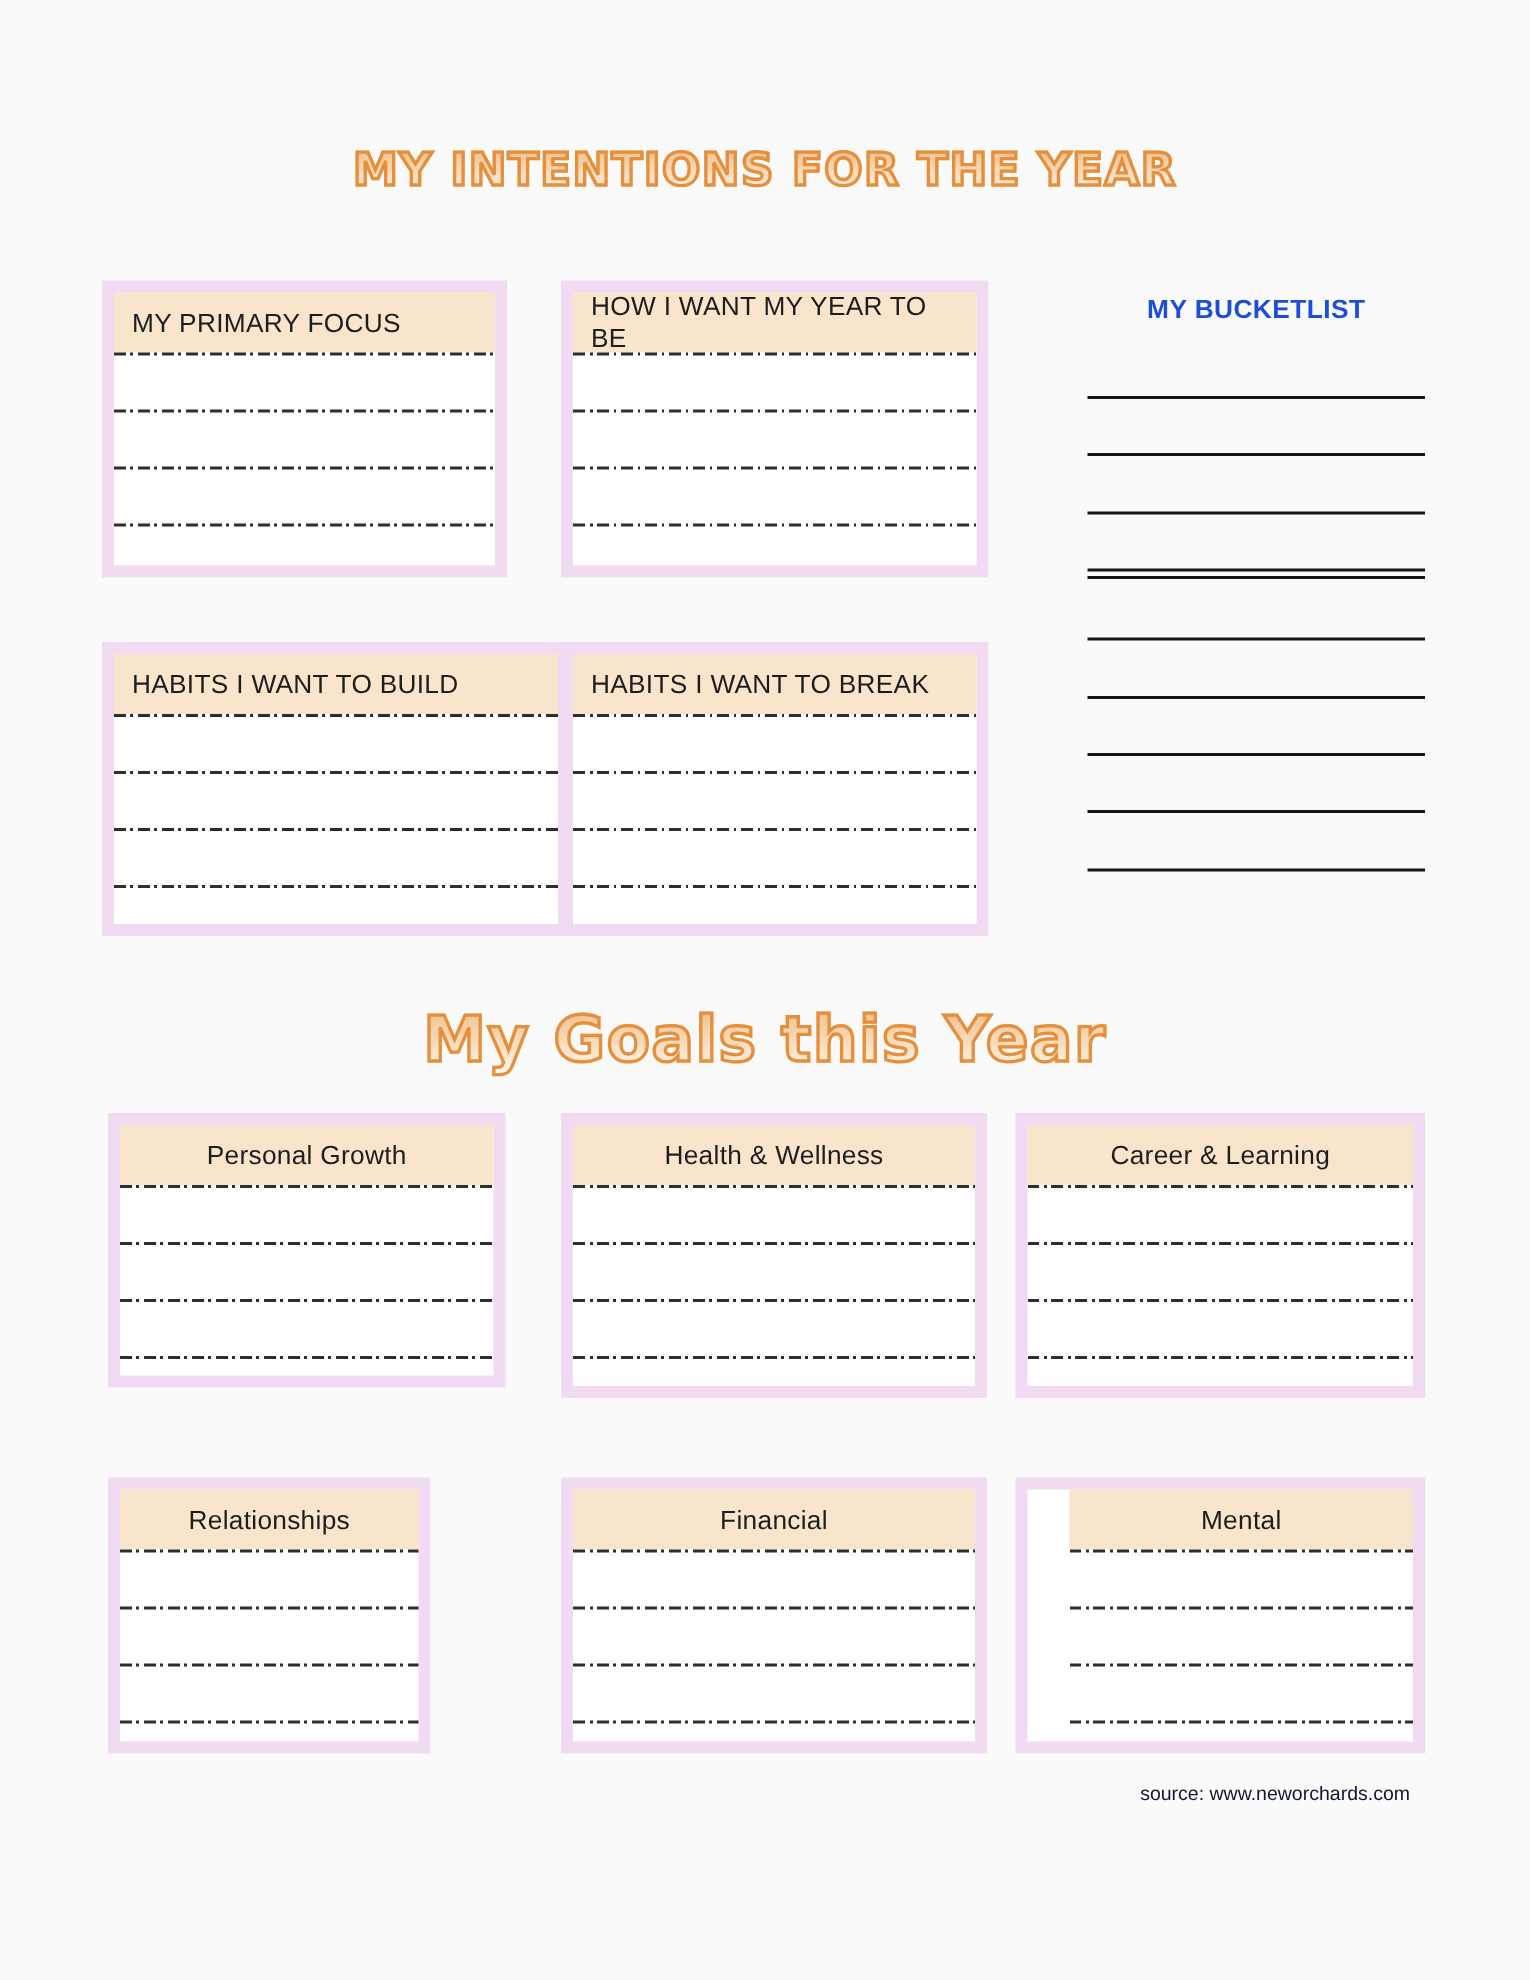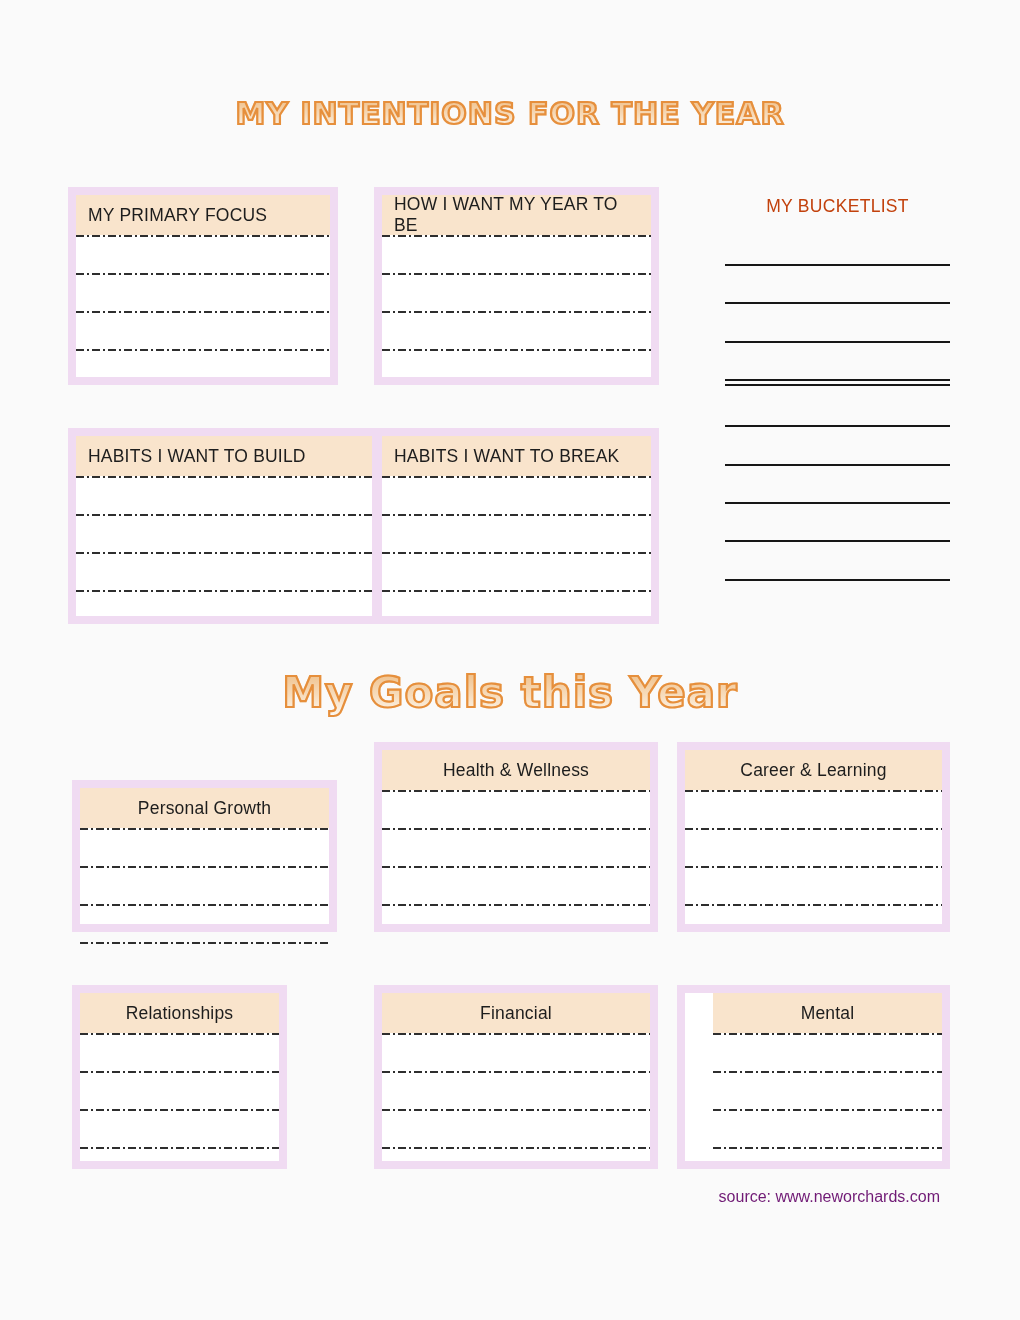--- a/index.html
+++ b/index.html
@@ -59,45 +59,45 @@
       #2e2e2e 11px 13px, rgba(0,0,0,0) 13px 16px);
     margin-top:36px;
   }
   .box-header + .dline { margin-top:0; }
 
   #box-primary       { left:68px;  top:187px; width:270px; height:198px; }
   #box-year          { left:374px; top:187px; width:285px; height:198px; }
   #box-build         { left:68px;  top:428px; width:312px; height:196px; }
   #box-break         { left:374px; top:428px; width:285px; height:196px; }
 
-  #goal-personal      { left:72px;  top:780px; width:265px; height:152px; }
+  #goal-personal      { left:72px;  top:742px; width:265px; height:183px; }
   #goal-health        { left:374px; top:742px; width:284px; height:190px; }
   #goal-career        { left:677px; top:742px; width:273px; height:190px; }
   #goal-relationships { left:72px;  top:985px; width:215px; height:184px; }
   #goal-financial     { left:374px; top:985px; width:284px; height:184px; }
   #goal-mental        { left:677px; top:985px; width:273px; height:184px;padding-left:28px; }
 
   
   .bucketlist { position:absolute; left:725px; top:196px; width:225px; }
   .bucketlist-title {
     text-align:center;
-    font-weight:normal;
+    font-weight:bold;
     font-size:17.5px;
     letter-spacing:0.3px;
-    color:#c2410c;
+    color:#1d4ed8;
   }
   .sline { height:2px; background:#161616; }
 
   
   .source-line {
     position:absolute;
     top:1188px; left:0; right:80px;
     text-align:right;
-    font-size:16px;
-    color:#701a75;
+    font-size:13px;
+    color:#0f172a;
     margin-left:20px;
   }
 </style>
 </head>
 <body>
 
 <div class="page">
 
   <h1 id="main-title" class="retro">MY INTENTIONS FOR THE YEAR</h1>
 

